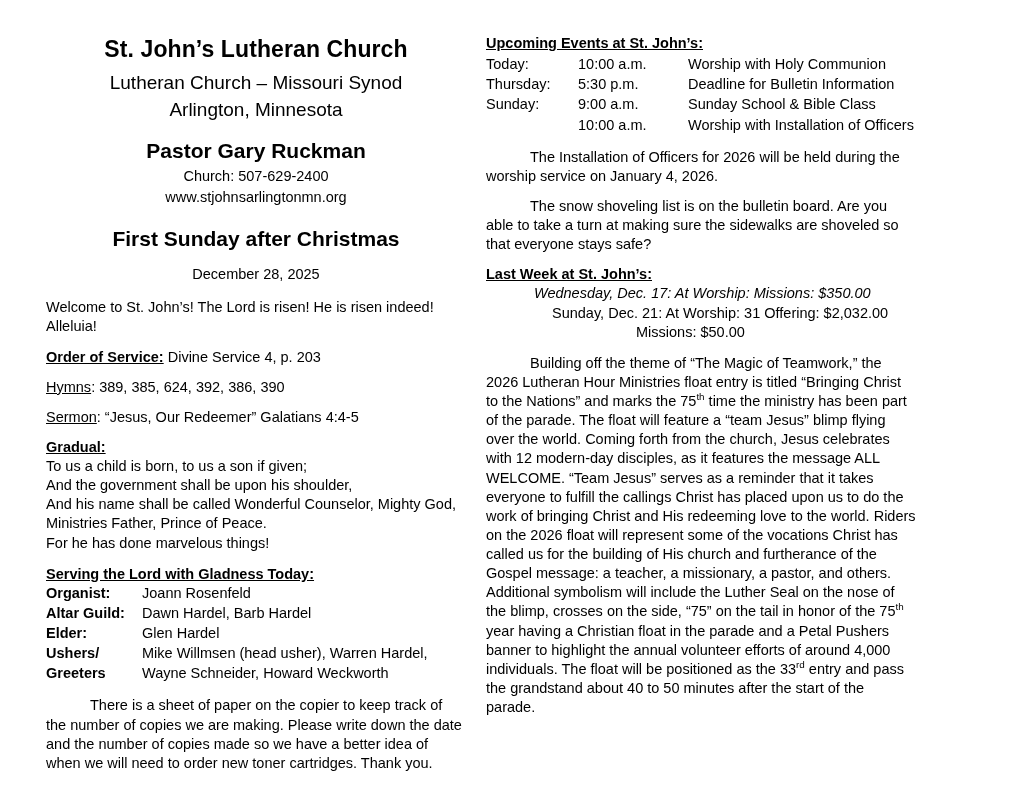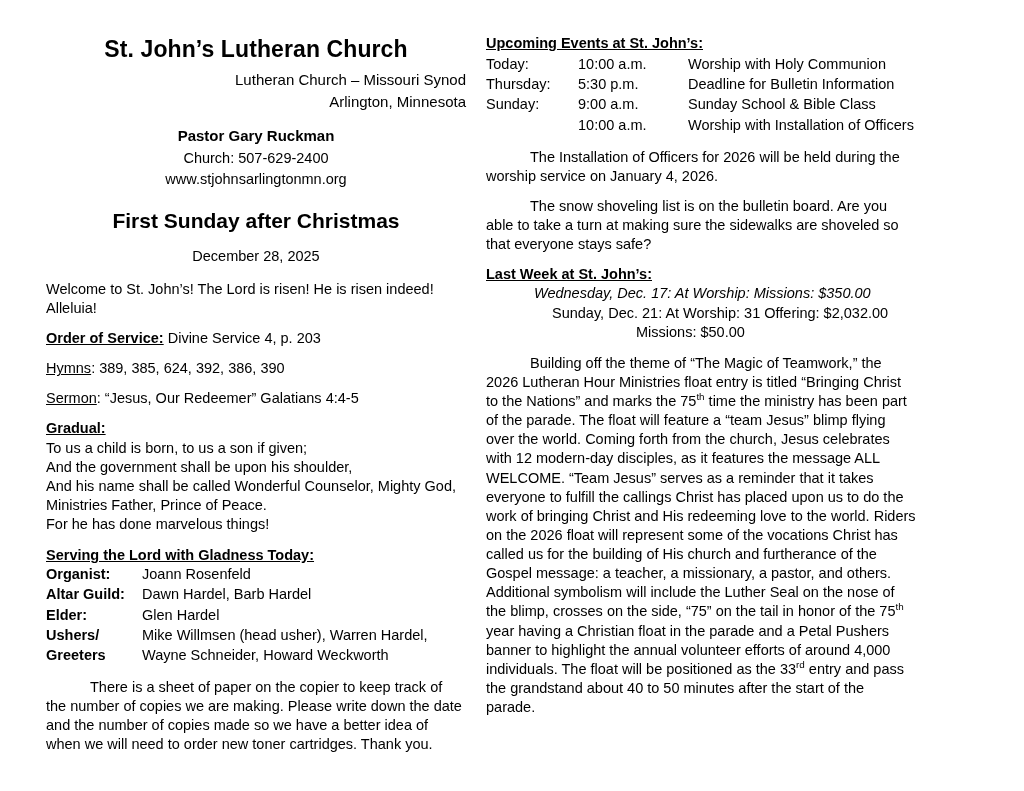--- a/index.html
+++ b/index.html
@@ -35,26 +35,25 @@
   .center { text-align: center; }
   .b { font-weight: normal; }
   .u { text-decoration: underline; }
   .title {
     font-size: 23px;
     font-weight: bold;
     margin: 0 0 6px 0;
     letter-spacing: 0.1px;
   }
   .subtitle {
-    font-size: 15px;
+    font-size: 19px;
     margin: 0 0 2px 0;
-    text-align: right;
   }
   .pastor {
-    font-size: 15px;
+    font-size: 21px;
     font-weight: bold;
     margin: 14px 0 3px 0;
   }
   .contact { margin: 0 0 2px 0; }
   .sunday-title {
     font-size: 21px;
     font-weight: bold;
     margin: 18px 0 4px 0;
   }
   .date { margin: 12px 0 14px 0; }

